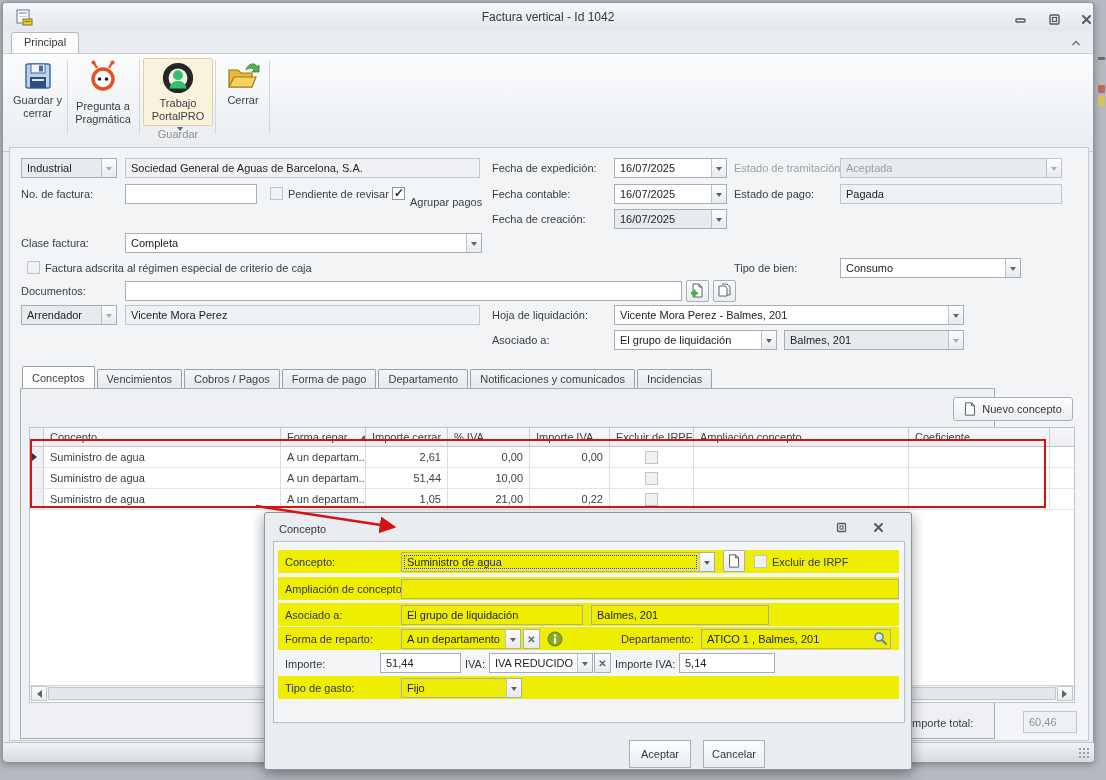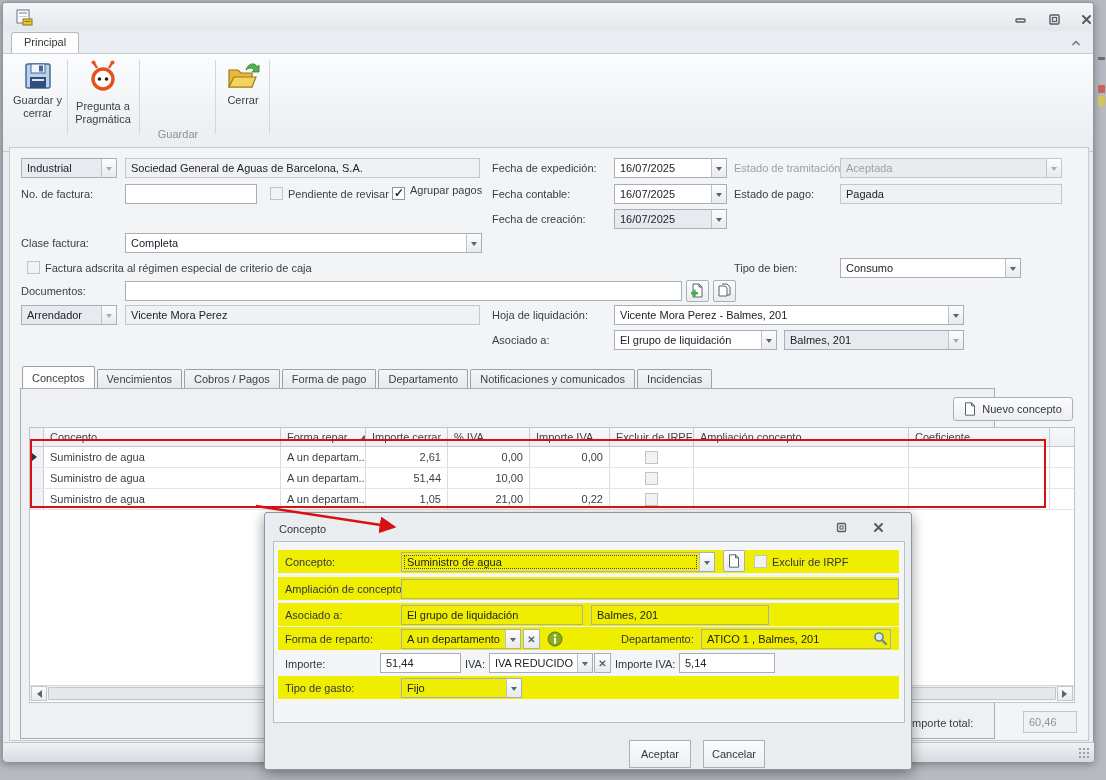--- a/index.html
+++ b/index.html
@@ -123,20 +123,21 @@
   <div class="window">
 
     <div class="titlebar">
       <svg class="abs" style="left:13px;top:6px" width="17" height="17" viewBox="0 0 17 17">
         <rect x="1" y="1" width="12" height="13" fill="#fdfdfe" stroke="#6b7280"></rect>
         <rect x="3" y="3" width="8" height="2" fill="#aebdd6"></rect>
         <rect x="3" y="7" width="8" height="1" fill="#c4cbd6"></rect>
         <rect x="7" y="10" width="9" height="6" fill="#e9c93c" stroke="#8a7414"></rect>
         <rect x="8.5" y="12" width="6" height="1" fill="#8a7414"></rect>
       </svg>
+      <div class="titletext">Factura vertical - Id 1042</div>
       <div class="winbtn" style="left:1008px;top:8px">
         <svg width="13" height="13" viewBox="0 0 13 13">
             <rect x="2" y="6" width="9" height="3" rx="1" fill="none" stroke="#565b62" stroke-width="1.4"></rect>
           </svg>
       </div>
       <div class="winbtn" style="left:1042px;top:8px">
         <svg width="13" height="13" viewBox="0 0 13 13">
             <rect x="2" y="2" width="9" height="9" rx="1" fill="none" stroke="#565b62" stroke-width="1.4"></rect>
             <rect x="4.5" y="4.5" width="4" height="4" fill="none" stroke="#565b62" stroke-width="1.2"></rect>
           </svg>
@@ -175,20 +176,28 @@
           <line x1="11" y1="8" x2="8" y2="3" stroke="#e8501e" stroke-width="2.4"></line>
           <line x1="23" y1="8" x2="26" y2="3" stroke="#e8501e" stroke-width="2.4"></line>
           <circle cx="7.5" cy="2.5" r="2" fill="#e8501e"></circle>
           <circle cx="26.5" cy="2.5" r="2" fill="#e8501e"></circle>
           <circle cx="13.5" cy="19" r="1.8" fill="#1c1c1c"></circle>
           <circle cx="20.5" cy="19" r="1.8" fill="#1c1c1c"></circle>
         </svg>
         <span class="rlbl" style="display:block;width:66px;margin:8px auto">Pregunta a Pragmática</span>
       </div>
       <div class="rsep" style="left:136px"></div>
+      <div class="rbtn portalbtn" style="left:140px;width:70px;height:68px">
+        <svg class="ric" width="34" height="34" viewBox="0 0 36 36">
+          <circle cx="18" cy="18" r="13" fill="none" stroke="#262626" stroke-width="6"></circle>
+          <circle cx="18" cy="15" r="5.2" fill="#35c06f"></circle>
+          <path d="M9,29 a9,8 0 0,1 18,0 z" fill="#35c06f"></path>
+        </svg>
+        <span class="rlbl" style="display:block;width:60px;margin:0 auto">Trabajo PortalPRO</span><span class="caret"></span>
+      </div>
       <div class="grouplbl" style="left:138px;top:74px;width:74px">Guardar</div>
       <div class="rsep" style="left:212px"></div>
       <div class="rbtn" style="left:214px;width:52px">
         <svg class="ric" width="34" height="32" viewBox="0 0 34 32">
           <path d="M3,10 h9 l3,3 h11 v14 h-23 z" fill="#e8b93c" stroke="#9c7b12" stroke-width="1.2"></path>
           <path d="M3,27 l5,-10 h22 l-4,10 z" fill="#f6d35e" stroke="#9c7b12" stroke-width="1.2"></path>
           <path d="M20,10 c2,-7 9,-8 11,-3 l2,-2 v7 h-7 l2,-2 c-2,-3 -6,-2 -8,0 z" fill="#4cb748" stroke="#2e7d32" stroke-width="0.8"></path>
         </svg>
         <span class="rlbl">Cerrar</span>
       </div>
@@ -217,21 +226,21 @@
           <span class="dd">
             <span class="tri-down"></span>
           </span>
       </div>
 
       <div class="lbl" style="left:11px;top:36px">No. de factura:</div>
       <div class="tfield" style="left:115px;top:36px;width:132px"></div>
       <div class="cb dis" style="left:260px;top:39px"></div>
       <div class="lbl" style="left:278px;top:36px">Pendiente de revisar</div>
       <div class="cb checked" style="left:382px;top:39px"></div>
-      <div class="lbl" style="left:400px;top:32px">Agrupar pagos</div>
+      <div class="lbl" style="left:400px;top:44px">Agrupar pagos</div>
       <div class="lbl" style="left:482px;top:36px">Fecha contable:</div>
       <div class="combo" style="left:604px;top:36px;width:113px">
         <span class="val">16/07/2025</span>
           <span class="dd">
             <span class="tri-down"></span>
           </span>
       </div>
       <div class="lbl" style="left:724px;top:36px">Estado de pago:</div>
       <div class="tfield ro" style="left:830px;top:36px;width:222px">Pagada</div>
 

